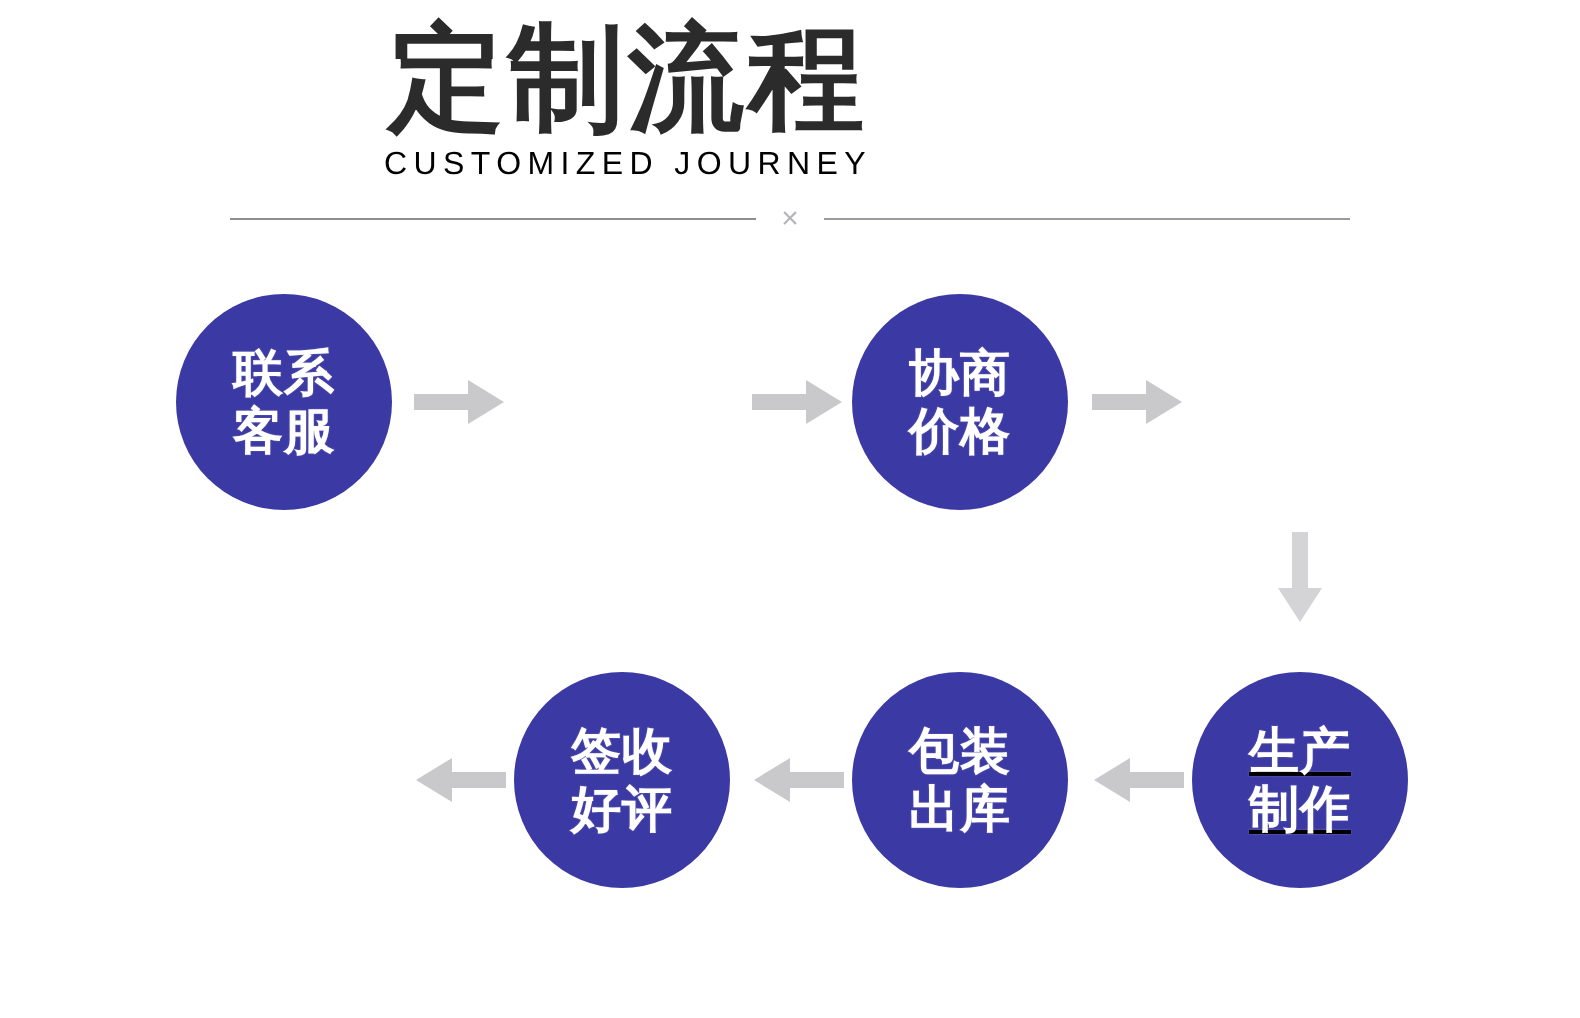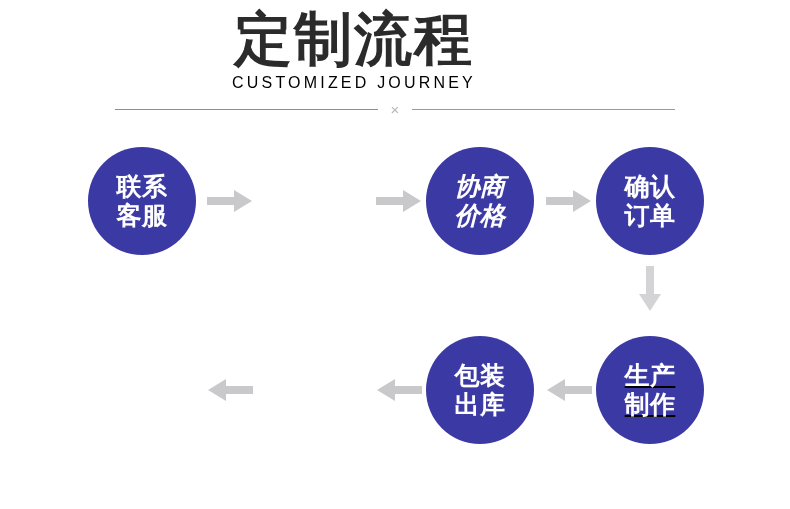--- a/index.html
+++ b/index.html
@@ -11,21 +11,21 @@
     width: 790px;
     height: 509px;
     overflow: hidden;
     font-family: "Liberation Sans", "DejaVu Sans", sans-serif;
     position: relative;
   }
 
   #page { position: relative; width: 790px; height: 509px; background: #ffffff; }
 
   
-  .header { position: absolute; left: 0; top: 0; width: 628px; padding-left: 40px; }
+  .header { position: absolute; left: 0; top: 0; width: 628px; }
 
   .main-title {
     text-align: center;
     font-family: "DejaVu Sans", "Liberation Sans", sans-serif;
     font-size: 58px;
     line-height: 64px;
     font-weight: 700;
     color: #2b2b2b;
     letter-spacing: 2px;
     margin-top: 7px;
@@ -111,21 +111,21 @@
     width: 34px;
     height: 46px;
     display: flex;
     align-items: center;
     justify-content: center;
   }
 
   
   .n1 { left: 88px;  top: 147px; }
   .n2 { left: 257px; top: 147px; }
-  .n3 { left: 426px; top: 147px; font-style: italic; }
+  .n3 { left: 426px; top: 147px; }
   .n4 { left: 596px; top: 147px; }
 
   
   .n5 { left: 596px; top: 336px; text-decoration: underline; }
   .n6 { left: 426px; top: 336px; align-items: center; }
   .n7 { left: 257px; top: 336px; }
   .n8 { left: 88px;  top: 336px; }
 
   
   .a1 { left: 207px; top: 184px; }
@@ -180,23 +180,20 @@
     </div>
 
     <div class="arrow a3">
       <span>
         <svg width="46" height="22" viewBox="0 0 46 22" aria-hidden="true">
           <path d="M0 7 H27 V0 L45 11 L27 22 V15 H0 Z" fill="#c9c9cb"></path>
         </svg>
       </span>
     </div>
 
-    <div class="node n4">
-      <div class="node-label"><span>确认</span><br><span>订单</span></div>
-    </div>
 
     <div class="arrow-down adown">
       <span>
         <svg width="22" height="46" viewBox="0 0 22 46" aria-hidden="true">
           <path d="M7 0 H15 V28 H22 L11 45 L0 28 H7 Z" fill="#d4d4d6"></path>
         </svg>
       </span>
     </div>
 
     <div class="node n5">
@@ -216,20 +213,23 @@
     </div>
 
     <div class="arrow a5">
       <span>
         <svg width="46" height="22" viewBox="0 0 46 22" aria-hidden="true">
           <path d="M46 7 H19 V0 L1 11 L19 22 V15 H46 Z" fill="#c9c9cb"></path>
         </svg>
       </span>
     </div>
 
+    <div class="node n7">
+      <div class="node-label"><span>签收</span><br><span>好评</span></div>
+    </div>
 
     <div class="arrow a6">
       <span>
         <svg width="46" height="22" viewBox="0 0 46 22" aria-hidden="true">
           <path d="M46 7 H19 V0 L1 11 L19 22 V15 H46 Z" fill="#c9c9cb"></path>
         </svg>
       </span>
     </div>
 
 

